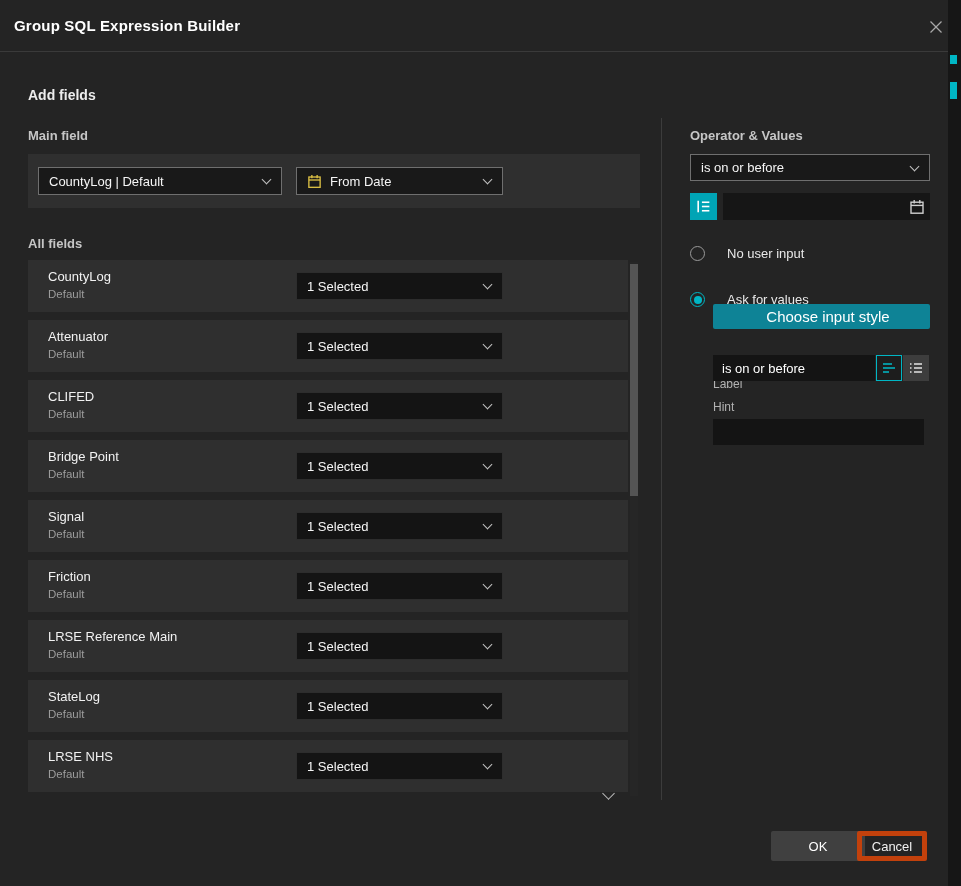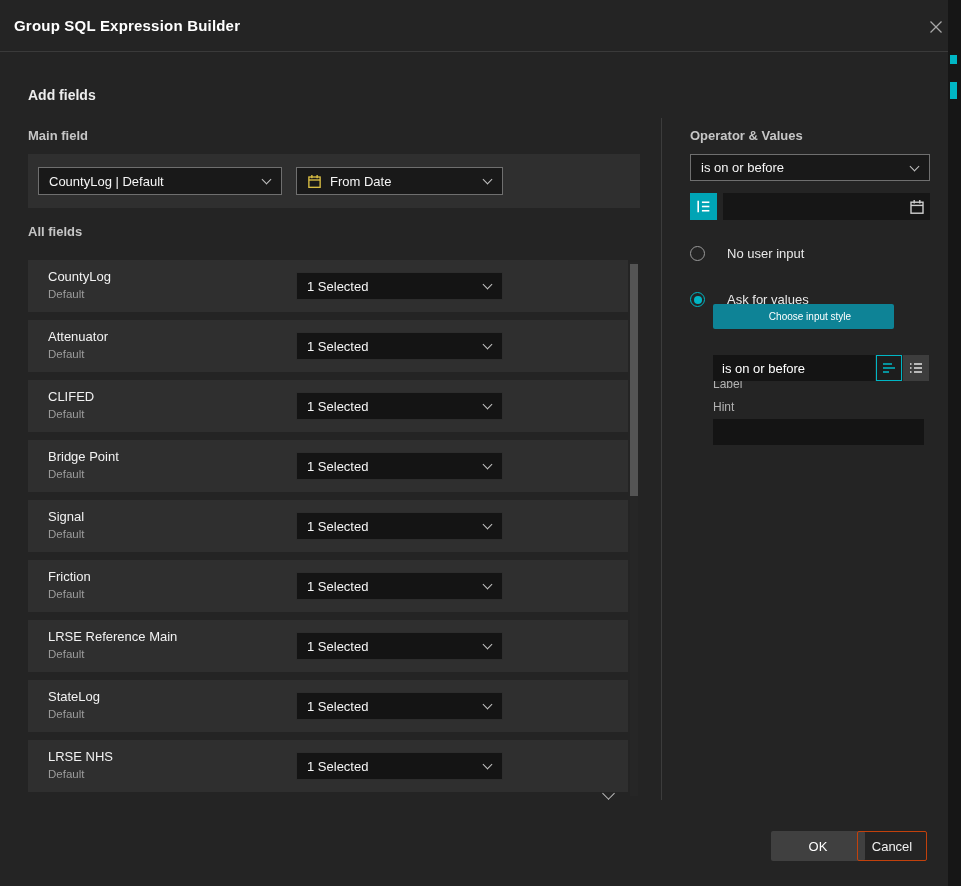--- a/index.html
+++ b/index.html
@@ -10,21 +10,21 @@
   
   .header { position:absolute; left:0; top:0; width:948px; height:52px; border-bottom:1px solid #3a3a3a;padding-left:48px; }
   .title { position:absolute; left:14px; top:0; height:52px; line-height:52px; font-size:15px; font-weight:bold; color:#ffffff; letter-spacing:.2px; }
   .close { position:absolute; left:925px; top:16px; width:22px; height:22px; display:flex; align-items:center; justify-content:center; cursor:pointer; }
 
   
   .heading { position:absolute; font-size:14px; font-weight:bold; color:#ededed; }
   .subheading { position:absolute; font-size:13px; font-weight:bold; color:#c6c6c6; }
   .h-addfields { left:28px; top:87px; }
   .h-mainfield { left:28px; top:128px; }
-  .h-allfields { left:28px; top:224px; }
+  .h-allfields { left:28px; top:236px; }
   .h-operator  { left:690px; top:128px; }
 
   
   .select { position:absolute; background:#191919; border:1px solid #6f6f6f; display:flex; align-items:center; padding:0 26px 0 10px; font-size:13px; color:#f5f5f5; cursor:pointer; }
   .select .select-text { white-space:nowrap; overflow:hidden; }
   .chev { position:absolute; right:11px; top:50%; width:7px; height:7px; margin-top:-5px; border-right:1.6px solid #c2c2c2; border-bottom:1.6px solid #c2c2c2; transform:rotate(45deg); }
   .select.dark { background:#141414; border-color:#2d2d2d; }
 
   
   .main-field-row { position:absolute; left:28px; top:154px; width:612px; height:54px; background:#2f2f2f; }
@@ -54,23 +54,23 @@
 
   .radio-row { position:absolute; display:flex; gap:22px; cursor:pointer; }
   .r1 { left:690px; top:246px; }
   .r2 { left:690px; top:292px; }
   .radio { width:15px; height:15px; border-radius:50%; border:1.5px solid #9a9a9a; position:relative; flex:0 0 auto; }
   .radio.sel { border-color:#00b6c4; }
   .radio.sel::after { content:""; position:absolute; left:2.5px; top:2.5px; right:2.5px; bottom:2.5px; border-radius:50%; background:#00b6c4; }
   .radio-label { font-size:13px; color:#e9e9e9; }
 
   .btn { position:absolute; display:flex; align-items:center; justify-content:center; font-size:13px; cursor:pointer; border-radius:2px; }
-  .choose-style { left:713px; top:304px; width:181px; height:25px; background:#0e8396; color:#ffffff; font-size:10px;padding-left:13px; }
+  .choose-style { left:713px; top:304px; width:217px; height:25px; background:#0e8396; color:#ffffff; font-size:15px;padding-left:13px; }
   .ok { left:771px; top:831px; width:94px; height:30px; background:#404040; color:#ffffff; }
-  .cancel { left:857px; top:831px; width:70px; height:30px; background:transparent; border:1px solid #c2410c; color:#f0f0f0; }
+  .cancel { left:857px; top:831px; width:70px; height:30px; background:transparent; border:5px solid #c2410c; color:#f0f0f0; }
 
   .caption { position:absolute; font-size:12px; color:#b2b2b2; }
   .c-label { left:713px; top:336px;margin-top:41px; }
   .c-hint  { left:713px; top:400px; }
   .text-input { position:absolute; background:#141414; border:1px solid #141414; color:#ffffff; font-size:13px; padding:0 8px; font-family:inherit; outline:none; }
   .label-input { left:713px; top:355px; width:162px; height:26px; }
   .hint-input  { left:713px; top:419px; width:211px; height:26px; }
   .toggle { position:absolute; top:355px; width:26px; height:26px; display:flex; align-items:center; justify-content:center; cursor:pointer; }
   .t1 { left:876px; background:#1d1d1d; border:1px solid #00b6c4; }
   .t2 { left:903px; background:#3d3d3d; }

